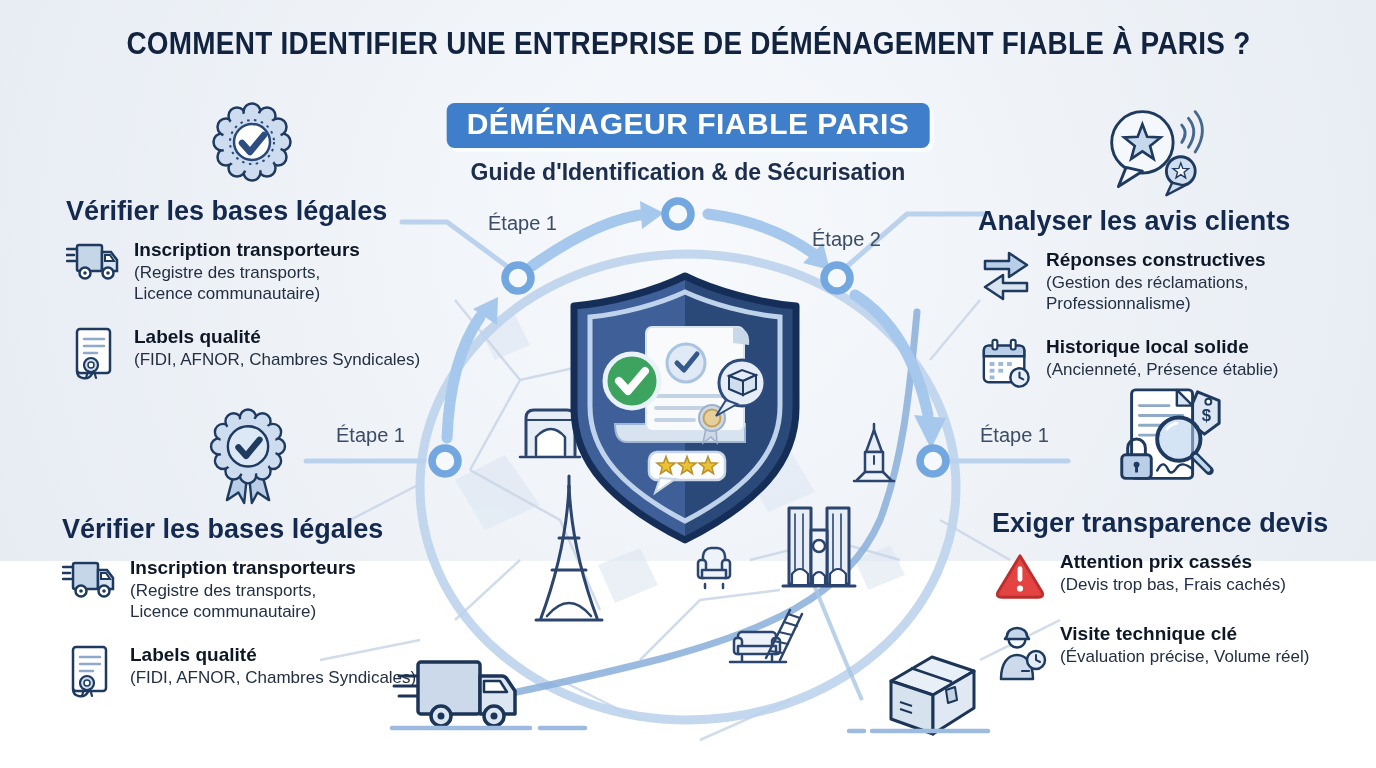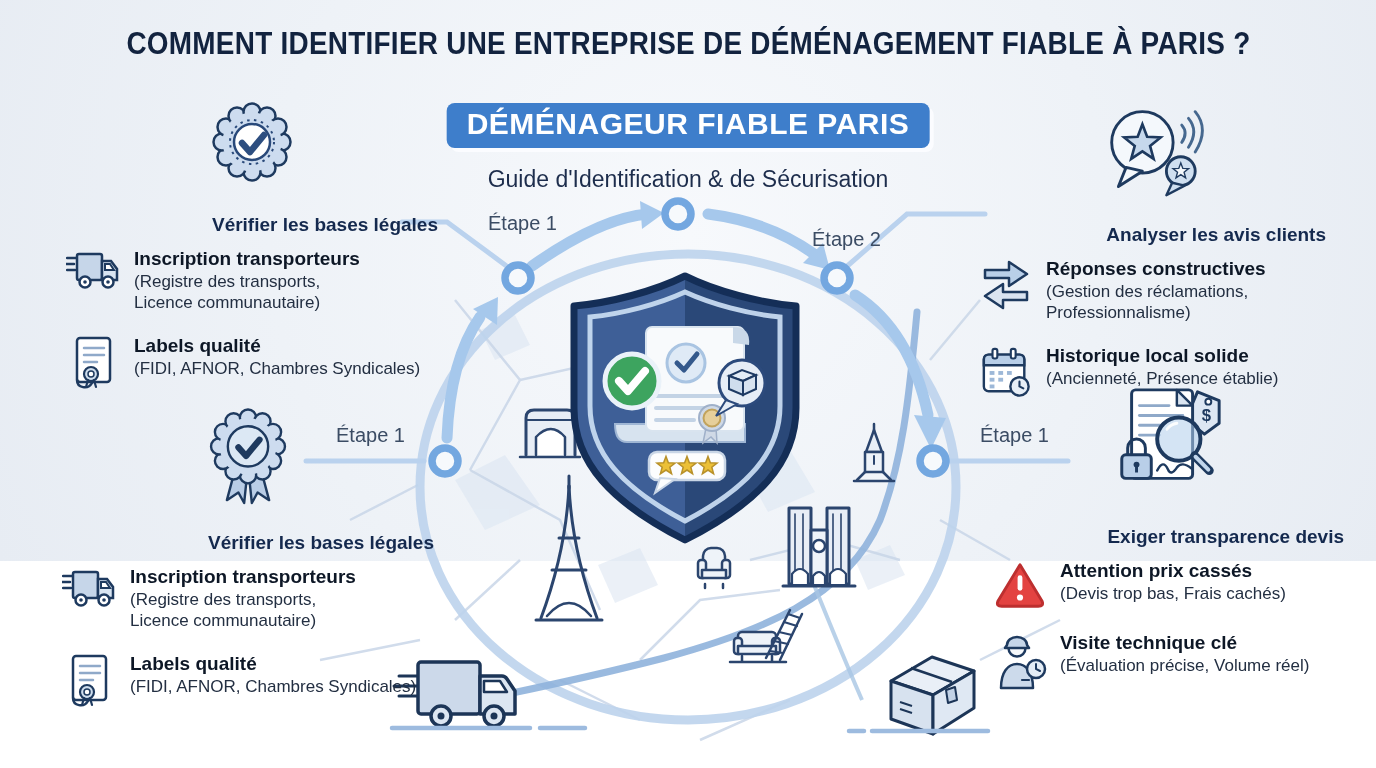--- a/index.html
+++ b/index.html
@@ -6,25 +6,25 @@
   body{width:1376px;height:768px;overflow:hidden;font-family:"Liberation Sans",sans-serif;}
   #stage{position:relative;width:1376px;height:561px;
     background:radial-gradient(circle at 50% 42%, #f7f9fc 0%, #eef2f7 55%, #e7ecf3 100%);}
   #overlay{position:absolute;left:0;top:0;z-index:1;}
   .main-title{position:absolute;top:26px;left:0;width:100%;text-align:center;z-index:2;}
   .main-title span{display:inline-block;transform:scaleX(.9);transform-origin:center;
     font-size:31px;font-weight:800;color:#12233f;letter-spacing:.3px;white-space:nowrap;}
   .banner{position:absolute;top:103px;left:50%;transform:translateX(-50%);z-index:2;
     background:#3e7ecb;color:#ffffff;font-size:30px;font-weight:800;letter-spacing:.5px;
     padding:4px 20px 7px;border-radius:8px;box-shadow:4px 4px 0 #fbfcff;white-space:nowrap;}
-  .subtitle{position:absolute;top:166px;left:0;width:100%;text-align:center;z-index:2;
-    font-size:23px;font-weight:400;color:#1d2d4c;}
+  .subtitle{position:absolute;top:159px;left:0;width:100%;text-align:center;z-index:2;
+    font-size:23px;font-weight:700;color:#1d2d4c;}
   .section{position:absolute;display:flex;flex-direction:column;z-index:2;}
   .section-icon{align-self:center;line-height:0;}
-  .section-heading{font-size:19px;font-weight:700;color:#14294e;text-align:right;margin:24px 0 12px;}
+  .section-heading{font-size:27px;font-weight:700;color:#14294e;text-align:left;margin:6px 0 12px;}
   .items{display:flex;flex-direction:column;gap:22px;}
   .item{display:flex;gap:12px;align-items:flex-start;}
   .item-icon{flex:0 0 56px;display:flex;justify-content:center;line-height:0;}
   .item-text{display:flex;flex-direction:column;gap:2px;}
   .item-title{font-size:19px;font-weight:700;color:#0d1726;line-height:1.15;}
   .item-desc{font-size:17px;color:#232f42;line-height:1.22;white-space:pre-line;}
   .step-label{position:absolute;z-index:2;font-size:20px;font-weight:500;color:#3b4c64;white-space:nowrap;}
   #s-tl{left:66px;top:98px;width:372px;}
   #s-bl{left:62px;top:404px;width:372px;}
   #s-tr{left:978px;top:104px;width:348px;}

